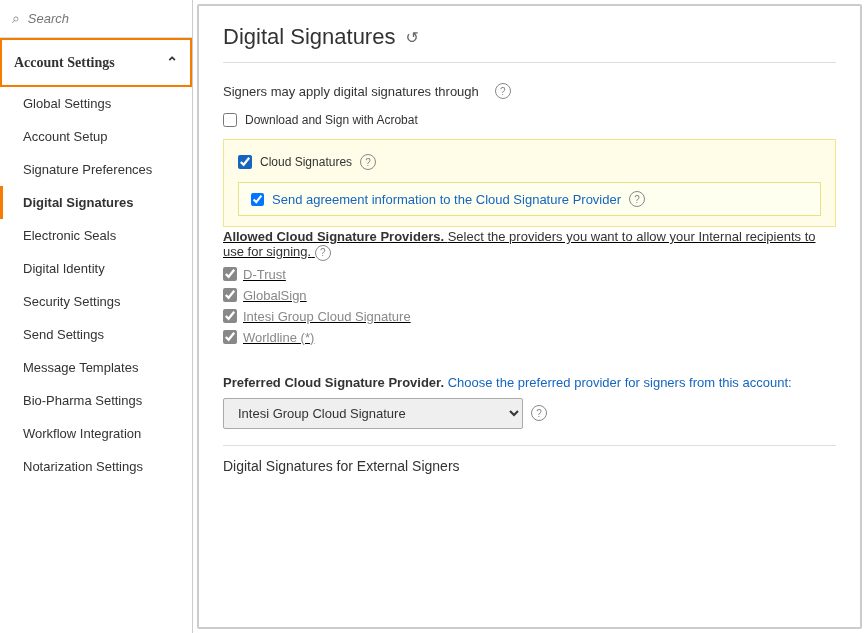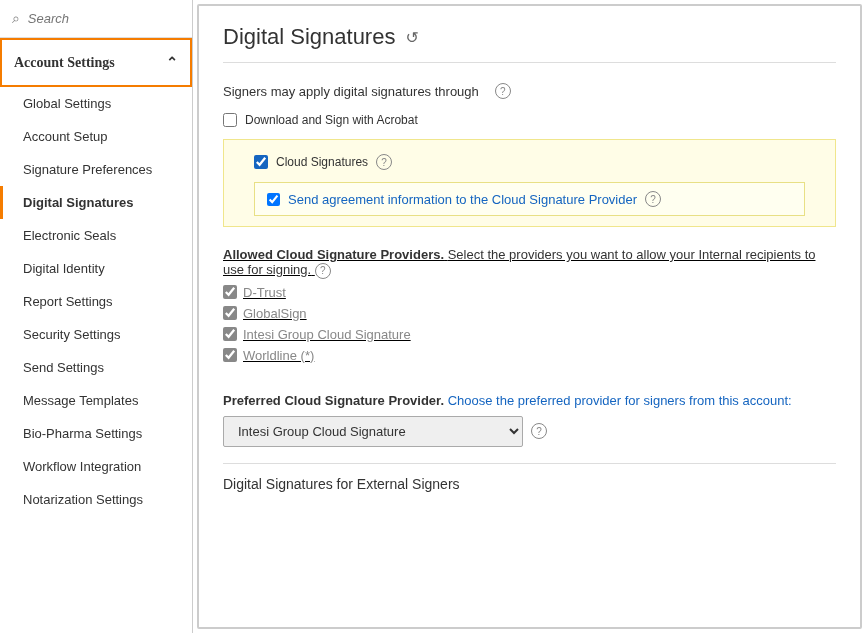--- a/index.html
+++ b/index.html
@@ -135,22 +135,22 @@
       accent-color: #1565c0;
     }
     .option-label {
       font-size: 12px;
       color: #333;
     }
 
     .cloud-sig-section {
       background: #fffde7;
       border: 1px solid #f0e68c;
-      padding: 10px 30px;
-      margin-bottom: 20px;
+      padding: 10px 14px;
+      margin-bottom: 2px;
       margin-left: 0;
     }
     .cloud-sig-inner {
       background: #fffff0;
       border: 1px solid #e8e085;
       padding: 8px 12px;
       margin-top: 8px;
       display: flex;
       align-items: center;
       gap: 8px;
@@ -253,21 +253,20 @@
     <span>Account Settings</span>
     <span class="chevron-icon">⌃</span>
   </div>
   <ul class="sidebar-nav" id="sidebar-nav">
   <li class="">Global Settings</li>
       <li class="">Account Setup</li>
       <li class="">Signature Preferences</li>
       <li class="active">Digital Signatures</li>
       <li class="">Electronic Seals</li>
       <li class="">Digital Identity</li>
-      <li class="">Report Settings</li>
       <li class="">Security Settings</li>
       <li class="">Send Settings</li>
       <li class="">Message Templates</li>
       <li class="">Bio-Pharma Settings</li>
       <li class="">Workflow Integration</li>
       <li class="">Notarization Settings</li>
     </ul>
 </div>
 
 <div class="main-content">

